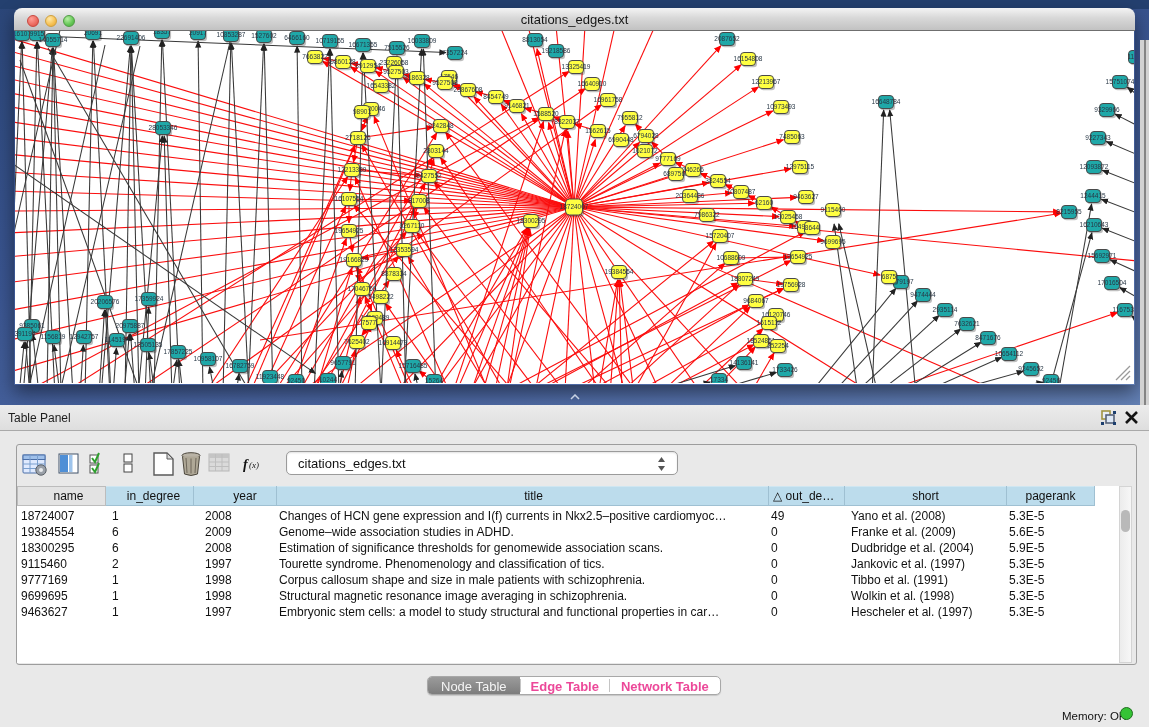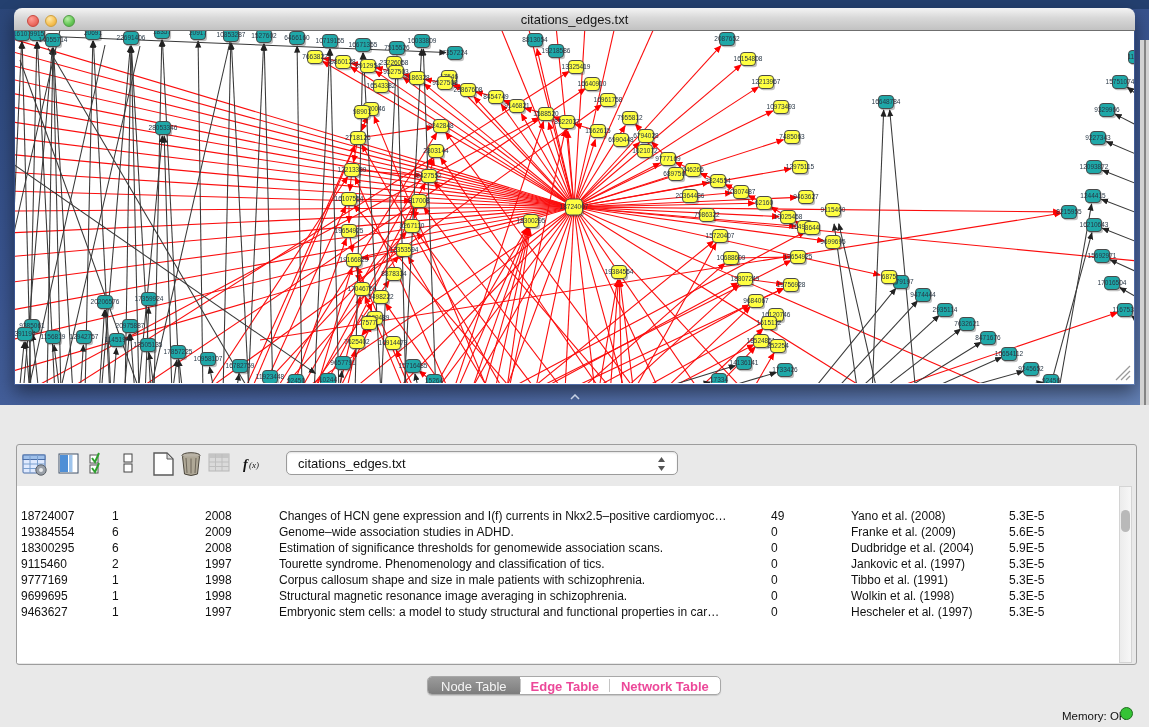--- a/index.html
+++ b/index.html
@@ -1027,20 +1027,33 @@
         </svg>
    </div>
  </div>
  <div id="rstrip">
       <div class="dk"></div>
     </div>
  <svg class="splitter" width="10" height="6">
       <path d="M1,5 L5,1 L9,5" fill="none" stroke="#c7d2e4" stroke-width="1.5"></path>
     </svg>
  <div id="tp">
+  <div id="tph">
+        <div class="t">Table Panel</div>
+    <svg style="position:absolute;left:1101px;top:5px" width="16" height="16">
+      <rect x="1" y="1" width="8" height="8" fill="#e8eef8" stroke="#a09544" stroke-width="1.6"></rect>
+      <rect x="5" y="5" width="8" height="8" fill="#dde8f6" stroke="#56627a" stroke-width="1.6"></rect>
+      <rect x="12" y="1" width="3" height="3" fill="#1c3f6e"></rect>
+          <rect x="0" y="12" width="3" height="3" fill="#1c3f6e"></rect>
+          <rect x="12" y="12" width="3" height="3" fill="#1c3f6e"></rect>
+    </svg>
+    <svg style="position:absolute;left:1124px;top:5px" width="15" height="15">
+          <path d="M2,2 L13,13 M13,2 L2,13" stroke="#141414" stroke-width="2.6"></path>
+        </svg>
+  </div>
   <div id="inner">
     <div id="tb">
           <svg style="position:absolute;left:0;top:2px" width="260" height="26">
 
 <g transform="translate(2,1)">
  <rect x="0" y="2" width="22" height="18" rx="1" fill="#dfeafe" stroke="#4a6ea8"></rect>
  <rect x="0" y="2" width="22" height="4.5" fill="#9fc0ea" stroke="#4a6ea8"></rect>
  <path d="M0,11 h22 M0,15.5 h22 M7,2 v18 M14.5,2 v18" stroke="#7aa0cf" stroke-width="1"></path>
  <circle cx="18" cy="17" r="5.2" fill="#9aa0a8" stroke="#5c6268"></circle>
  <circle cx="18" cy="17" r="2" fill="#e8eaec"></circle>
@@ -1086,20 +1099,33 @@
 </svg>
       <div id="dd">
             <div class="t">citations_edges.txt</div>
         <svg style="position:absolute;right:11px;top:4px" width="9" height="16">
               <path d="M4.5,1 L8,6 L1,6 z" fill="#555"></path>
               <path d="M4.5,15 L8,10 L1,10 z" fill="#555"></path>
             </svg>
       </div>
     </div>
     <div id="tbl">
+      <table>
+        <tbody>
+              <tr>
+                <th class="c1">name</th>
+                <th class="c2">in_degree</th>
+                <th class="c3">year</th>
+                <th class="c4">title</th>
+            <th class="c5" style="text-align:left;padding-left:4px">△ out_de…</th>
+                <th class="c6">short</th>
+                <th class="c7">pagerank</th>
+              </tr>
+      </tbody>
+          </table>
       <table id="btbl">
 <tbody>
               <tr>
                 <td class="c1">18724007</td>
                 <td class="c2">1</td>
                 <td class="c3">2008</td>
                 <td class="c4">Changes of HCN gene expression and I(f) currents in Nkx2.5–positive cardiomyoc…</td>
                 <td class="c5">49</td>
                 <td class="c6">Yano et al. (2008)</td>
                 <td class="c7">5.3E-5</td>

